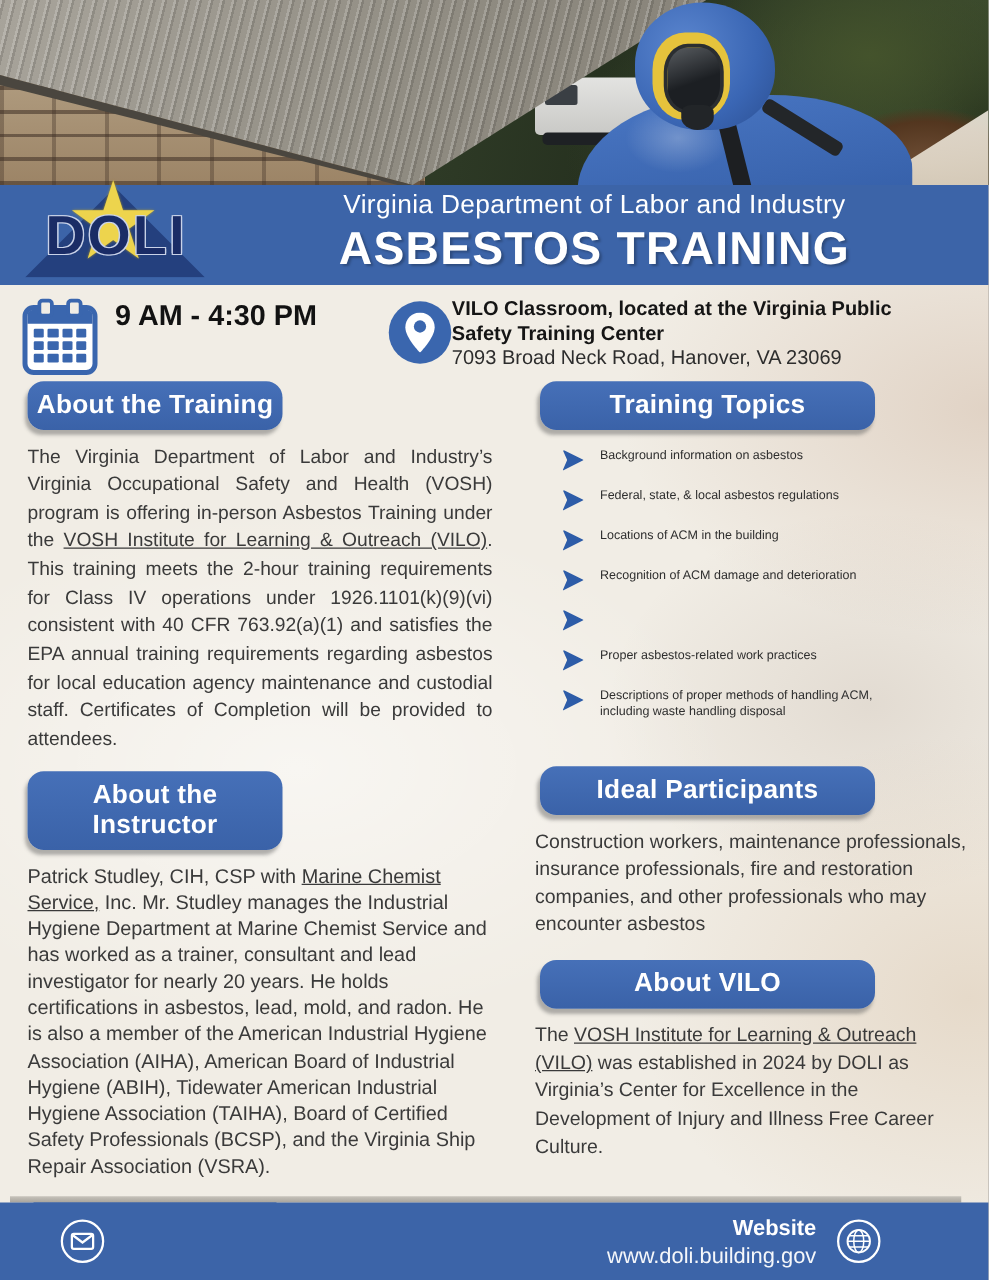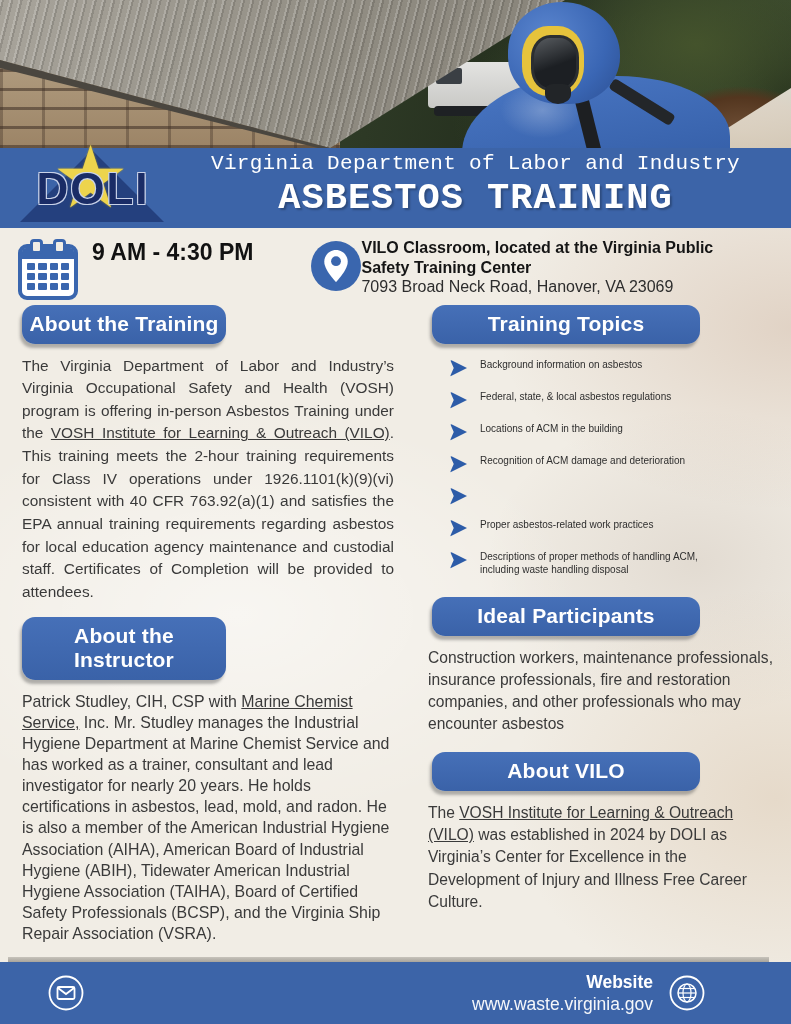--- a/index.html
+++ b/index.html
@@ -129,21 +129,21 @@
   .logo .star{
     position:absolute;left:36px;top:-8px;font-size:86px;line-height:86px;
     color:#edd44d;text-shadow:0 0 2px #b99f22;
   }
   .logo .word{
     position:absolute;left:2px;top:22px;width:150px;text-align:center;
     font-size:44px;font-weight:800;letter-spacing:2px;color:#1a2c66;
     text-shadow:-1px -1px 0 #c9d2e8,1px -1px 0 #c9d2e8,-1px 1px 0 #c9d2e8,1px 1px 0 #c9d2e8;
   }
   .banner-text{
-    position:absolute;left:170px;right:10px;top:4px;text-align:center;color:#fff;font-family:Liberation Mono, monospace;
+    position:absolute;left:170px;right:10px;top:4px;text-align:center;color:#fff;
   }
   .banner-org{font-size:21px;font-weight:400;letter-spacing:.3px;}
   .banner-title{
     font-size:37px;font-weight:800;letter-spacing:1px;margin-top:2px;
     text-shadow:2px 2px 2px rgba(0,0,0,.25);
   }
 
   
   .info-row{display:flex;padding:10px 18px 4px 18px;align-items:flex-start;}
   .cal-wrap{position:relative;width:60px;height:58px;flex:0 0 auto;}
@@ -401,21 +401,21 @@
               <div class="arrow"></div>
               <span>Proper asbestos-related work practices</span>
             </div>
           <div class="topic">
               <div class="arrow"></div>
               <span style="max-width:255px;">Descriptions of proper methods of handling ACM, including waste handling disposal</span>
             </div>
         </div>
       </div>
 
-      <div class="sec" style="margin-top:20px;">
+      <div class="sec" style="margin-top:36px;">
         <span class="pill">Ideal Participants</span>
         <p class="para no-just" style="font-size:15.6px;line-height:1.42;">Construction workers, maintenance professionals, insurance professionals, fire and restoration companies, and other professionals who may encounter asbestos</p>
       </div>
 
       <div class="sec" style="margin-top:17px;">
         <span class="pill">About VILO</span>
         <p class="para no-just" style="font-size:15.6px;line-height:1.42;"><span>The </span><span class="link">VOSH Institute for Learning &amp; Outreach (VILO)</span><span> was established in 2024 by DOLI as Virginia’s Center for Excellence in the Development of Injury and Illness Free Career Culture.</span></p>
       </div>
 
     </div>
@@ -428,21 +428,21 @@
         <svg width="36" height="36" viewBox="0 0 36 36">
           <circle cx="18" cy="18" r="16.5" fill="none" stroke="#ffffff" stroke-width="1.8"></circle>
           <rect x="9.5" y="12" width="17" height="12" rx="1.5" fill="none" stroke="#ffffff" stroke-width="1.8"></rect>
           <path d="M10 13l8 6 8-6" fill="none" stroke="#ffffff" stroke-width="1.8"></path>
         </svg>
       </div>
     </div>
     <div class="f-right">
       <div class="f-block right">
         <div class="f-head">Website</div>
-        <div class="f-val">www.waste.virginia.gov</div>
+        <div class="f-val">www.doli.building.gov</div>
       </div>
       <div class="f-icon">
         <svg width="36" height="36" viewBox="0 0 36 36">
           <circle cx="18" cy="18" r="16.5" fill="none" stroke="#ffffff" stroke-width="1.8"></circle>
           <circle cx="18" cy="18" r="9" fill="none" stroke="#ffffff" stroke-width="1.5"></circle>
           <ellipse cx="18" cy="18" rx="4" ry="9" fill="none" stroke="#ffffff" stroke-width="1.2"></ellipse>
           <line x1="9" y1="18" x2="27" y2="18" stroke="#ffffff" stroke-width="1.2"></line>
           <line x1="10.5" y1="13.5" x2="25.5" y2="13.5" stroke="#ffffff" stroke-width="1.2"></line>
           <line x1="10.5" y1="22.5" x2="25.5" y2="22.5" stroke="#ffffff" stroke-width="1.2"></line>
         </svg>

